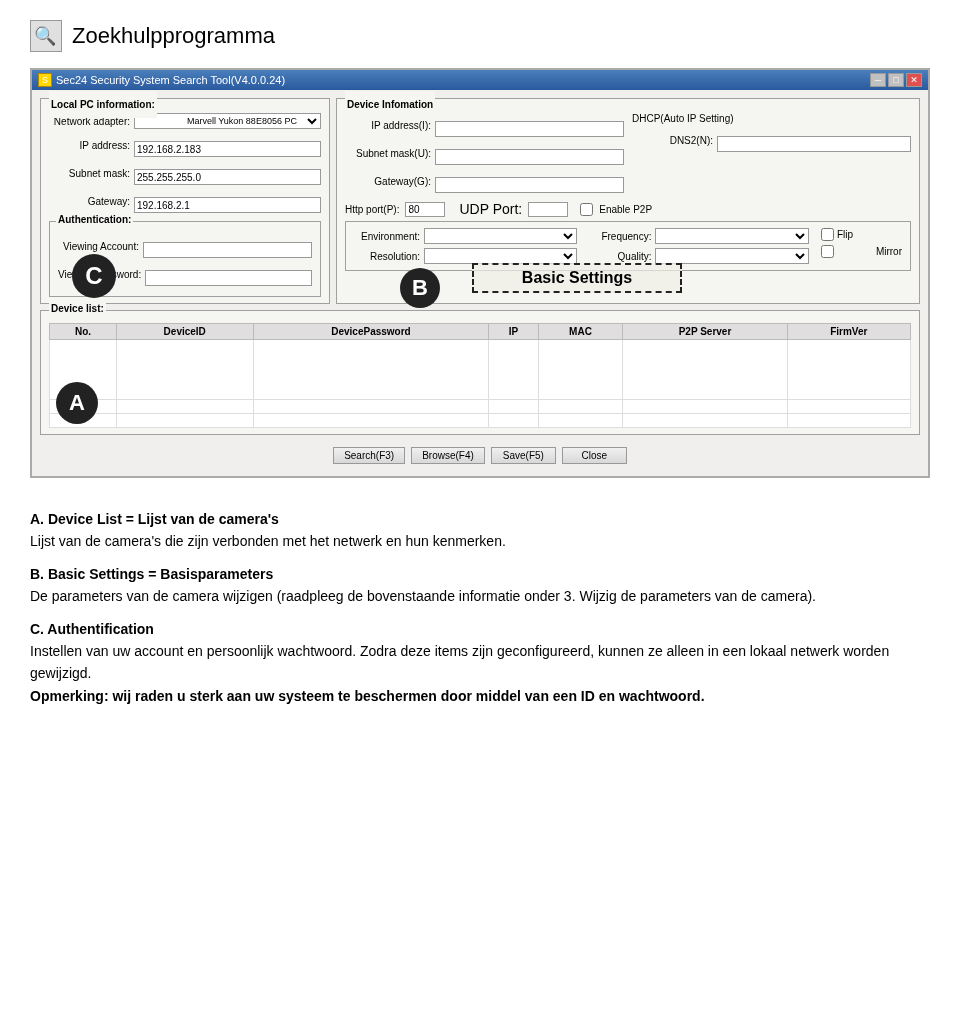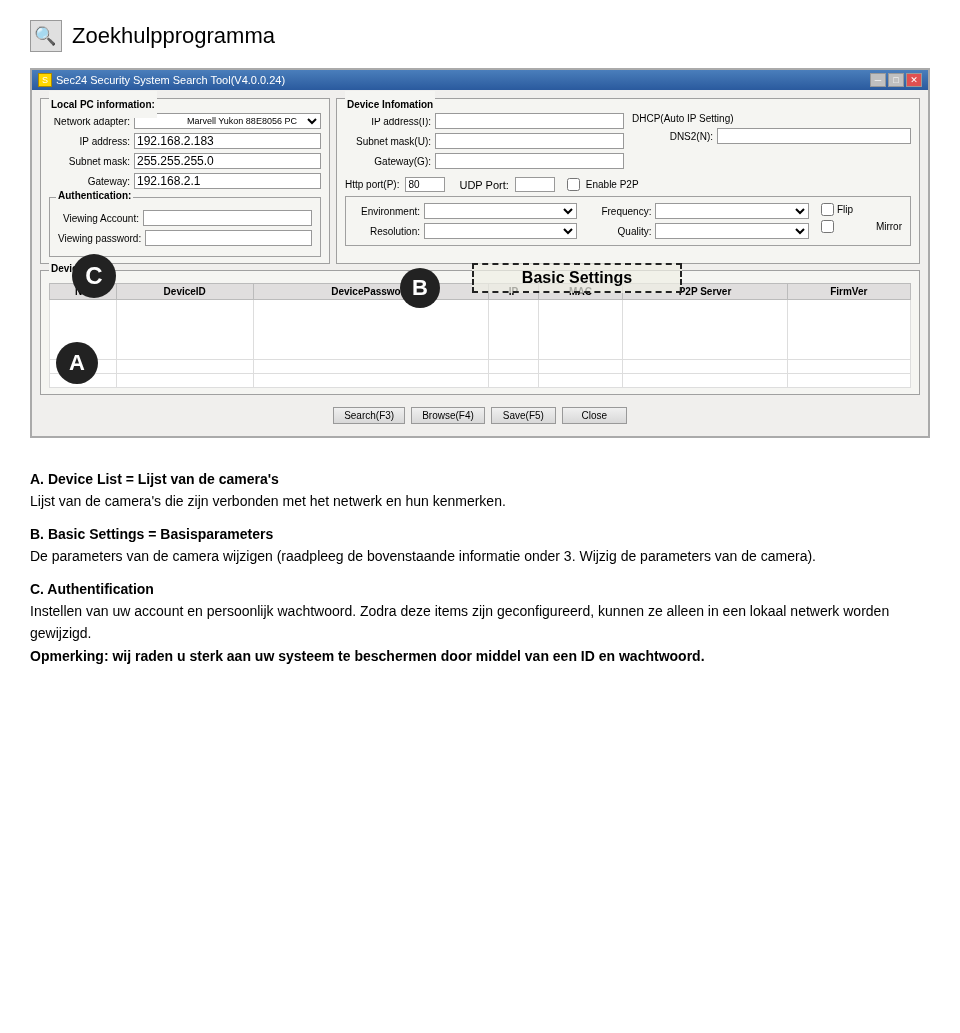--- a/index.html
+++ b/index.html
@@ -130,22 +130,23 @@
       min-width: 85px;
       text-align: right;
       padding-right: 4px;
       font-size: 10px;
     }
     .form-input {
       flex: 1;
       height: 16px;
       border: 1px solid #999;
       background: #fff;
-      font-size: 12px;
+      font-size: 10px;
       padding: 0 2px;
+      margin-top: 8px;
     }
 
     
     .port-row {
       display: flex;
       align-items: center;
       font-size: 10px;
       margin-top: 4px;
       gap: 6px;
     }
@@ -438,21 +439,21 @@
               <div class="form-row">
                 <span class="form-label">DNS2(N):</span>
                 <input class="form-input" type="text" style="">
               </div>
             </div>
           </div>
 
           <div class="port-row">
             <span style="font-size:10px;">Http port(P):</span>
             <input class="port-input-small" type="text" value="80" style="">
-            <span style="font-size:11px; margin-left:8px;">UDP Port:</span>
+            <span style="font-size:14px; margin-left:8px;">UDP Port:</span>
             <input class="port-input-small" type="text" style="">
             <input type="checkbox" style="margin-left: 6px;">
             <span style="font-size:10px;">Enable P2P</span>
           </div>
 
           <div class="basic-settings-area">
             <div style="display:flex; gap:8px; align-items:flex-start;">
               <div style="flex:1;">
                 <div class="settings-row">
                   <span class="settings-label">Environment:</span>

